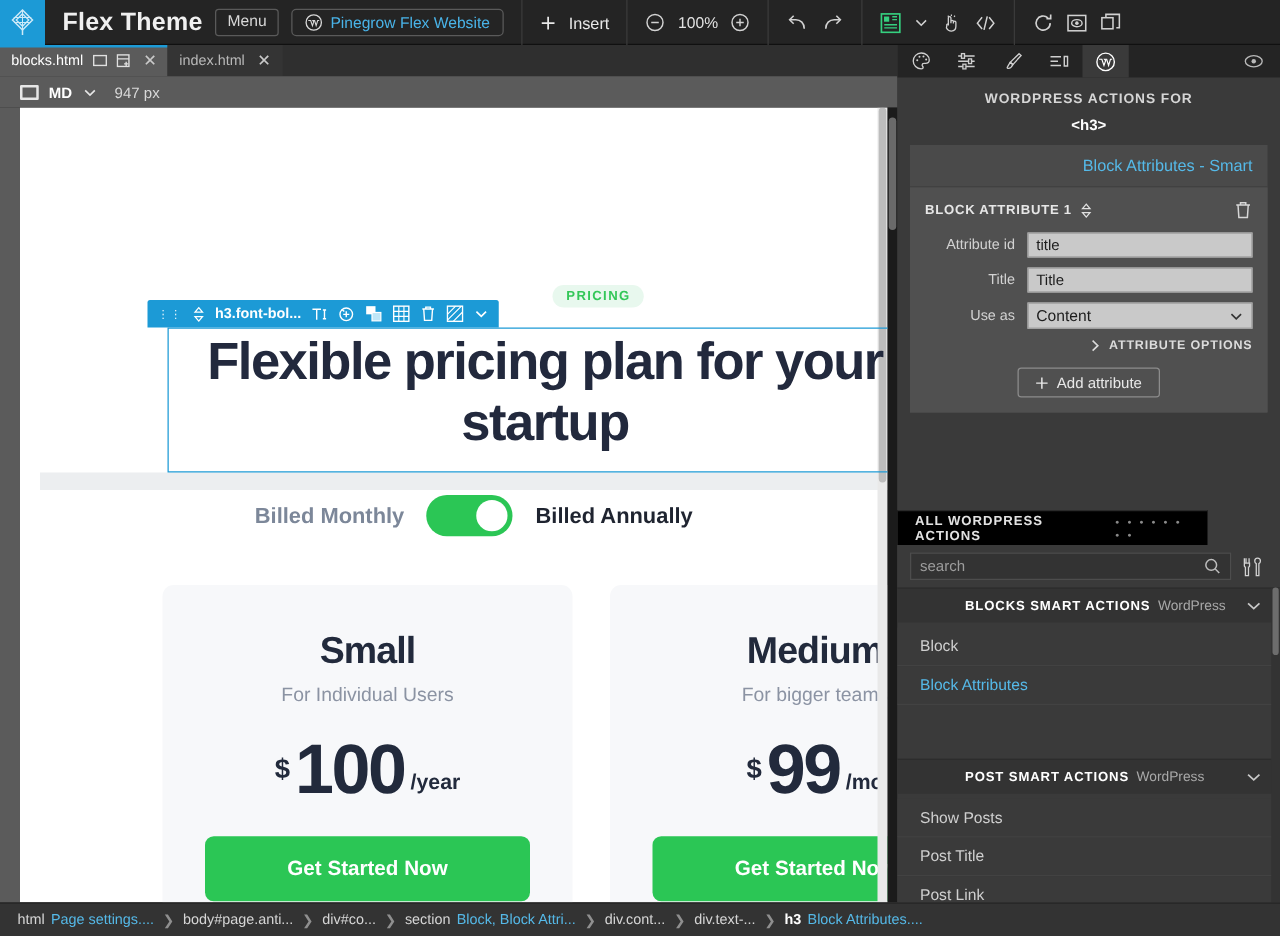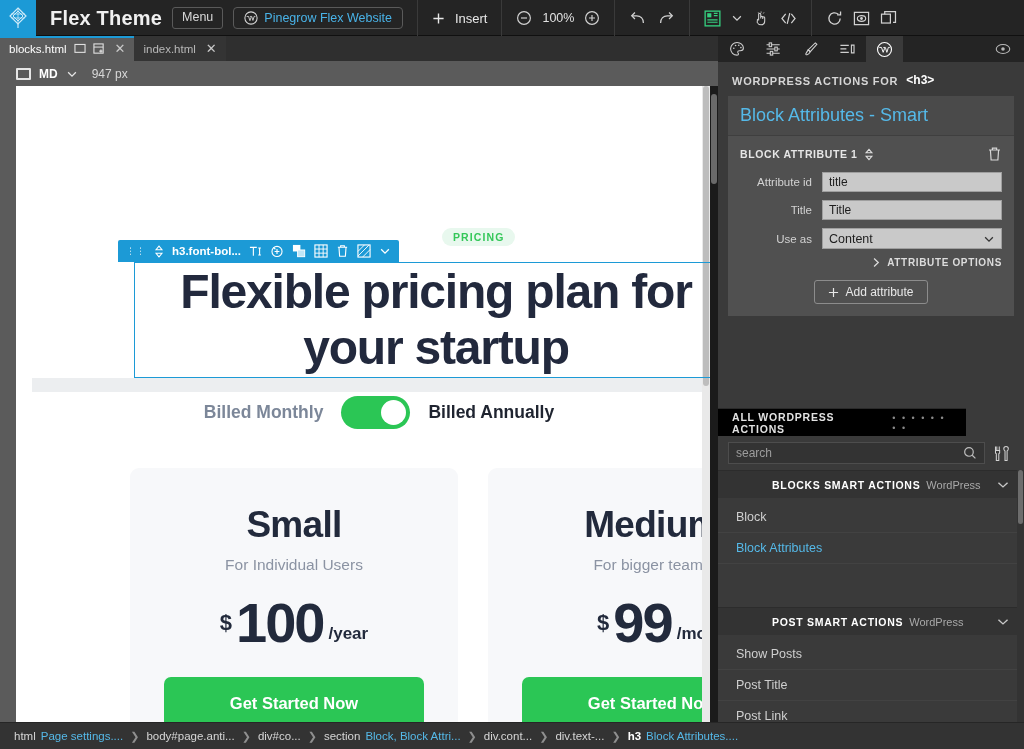--- a/index.html
+++ b/index.html
@@ -94,21 +94,21 @@
   .sel-toolbar .lbl { font-size:11.5px; font-weight:bold; white-space:nowrap; }
   .sel-toolbar .ti { font-size:12.5px; }
 
   .sel-box {
     position:absolute; left:118px; top:176px; width:600px; height:116px;
     border:1.5px solid #1c9ad6; z-index:6;
   }
   .headline {
     position:absolute; left:122px; top:178px; width:596px;
     text-align:center; color:#22293d; font-weight:bold;
-    font-size:48px; line-height:1.17; letter-spacing:-1.2px; z-index:5;
+    font-size:42px; line-height:1.17; letter-spacing:-1.2px; z-index:5;
   }
   .hl-strip { position:absolute; left:16px; top:292px; width:694px; height:14px; background:#eceef0; }
 
   .toggle-row {
     position:absolute; left:16px; top:310px; width:694px;
     display:flex; align-items:center; justify-content:center; gap:18px;
   }
   .tg-left { color:#7c8799; font-size:17.5px; font-weight:bold; }
   .tg-right { color:#1f2430; font-size:17.5px; font-weight:bold; }
   .switch {
@@ -117,21 +117,21 @@
   .switch i {
     position:absolute; right:4px; top:4px; width:25px; height:25px;
     background:#ffffff; border-radius:50%;
   }
 
   .cards { position:absolute; left:16px; top:382px; width:694px; display:flex; gap:30px; padding-left:98px; }
   .card {
     width:328px; background:#f7f8fa; border-radius:9px;
     padding:36px 34px 0; flex:0 0 auto; height:340px; position:relative;
   }
-  .card-title { text-align:center; color:#222a3c; font-size:37px; font-weight:bold; letter-spacing:-.7px; }
+  .card-title { text-align:center; color:#222a3c; font-size:30px; font-weight:bold; letter-spacing:-.7px; }
   .card-sub { text-align:center; color:#8b93a3; font-size:15.5px; margin-top:10px; }
   .price-row { display:flex; align-items:flex-start; justify-content:center; margin-top:22px; }
   .cur { color:#222a3c; font-size:22px; font-weight:bold; margin-top:14px; margin-right:4px; }
   .amt { color:#222a3c; font-size:56px; font-weight:bold; line-height:.95; letter-spacing:-2px; }
   .per { color:#222a3c; font-size:17px; font-weight:bold; align-self:flex-end; margin-left:5px; margin-bottom:5px; }
   .cta {
     margin-top:28px; height:52px; background:#2bc655; border-radius:7px;
     color:#ffffff; font-size:16.5px; font-weight:bold;
     display:flex; align-items:center; justify-content:center;
   }
@@ -148,26 +148,26 @@
   .rtabs {
     height:26px; background:#242424; display:flex; align-items:stretch;
     position:relative;
   }
   .rtab { width:37px; display:flex; align-items:center; justify-content:center; color:#cfcfcf; }
   .rtab.active { background:#3a3a3a; color:#ffffff; }
   .rtabs .eye { margin-left:auto; display:flex; align-items:center; padding-right:13px; color:#b9b9b9; }
 
   .sect-head {
     padding:11px 14px 9px; color:#d6d6d6; font-size:11px;
-    font-weight:bold; letter-spacing:.75px; display:flex; align-items:flex-end; gap:8px;
+    font-weight:bold; letter-spacing:.75px; display:flex; align-items:center; gap:8px;flex-direction:column;
   }
   .sect-head .tagn { color:#ffffff; font-size:12px; letter-spacing:0; font-weight:bold; }
 
   .block-card { margin:0 10px; background:#4a4a4a; }
-  .bc-title { padding:9px 12px; color:#55b9e8; font-size:18px; border-bottom:1px solid #3f3f3f; }
+  .bc-title { padding:9px 12px; color:#55b9e8; font-size:13px; border-bottom:1px solid #3f3f3f;text-align:right; }
   .bc-body { background:#505050; padding:10px 12px 12px; }
   .ba-head {
     display:flex; align-items:center; gap:6px; color:#e6e6e6;
     font-size:10.5px; font-weight:bold; letter-spacing:.6px; margin-bottom:10px;
   }
   .ba-head .trash { margin-left:auto; color:#d6d6d6; }
   .frow { display:flex; align-items:center; margin-bottom:8px; }
   .flabel { width:82px; text-align:right; padding-right:10px; color:#d2d2d2; font-size:11.5px; }
   .fin {
     flex:1; height:20px; background:#c9c9c9; border:1px solid #9f9f9f;

